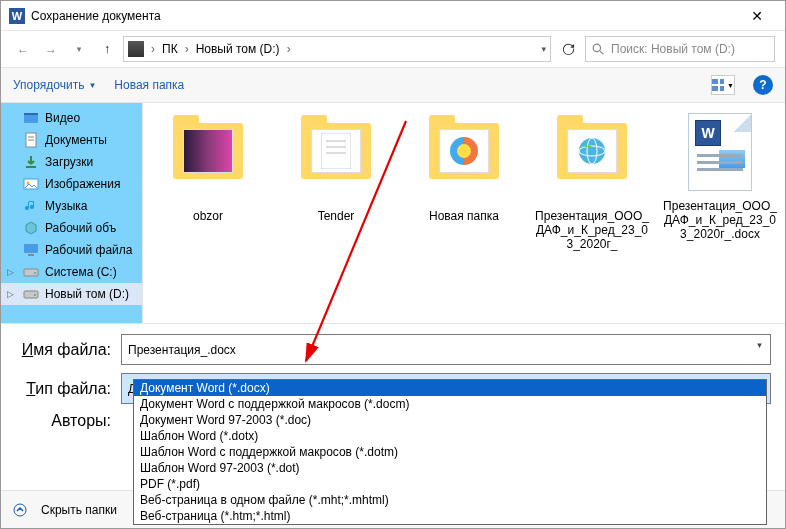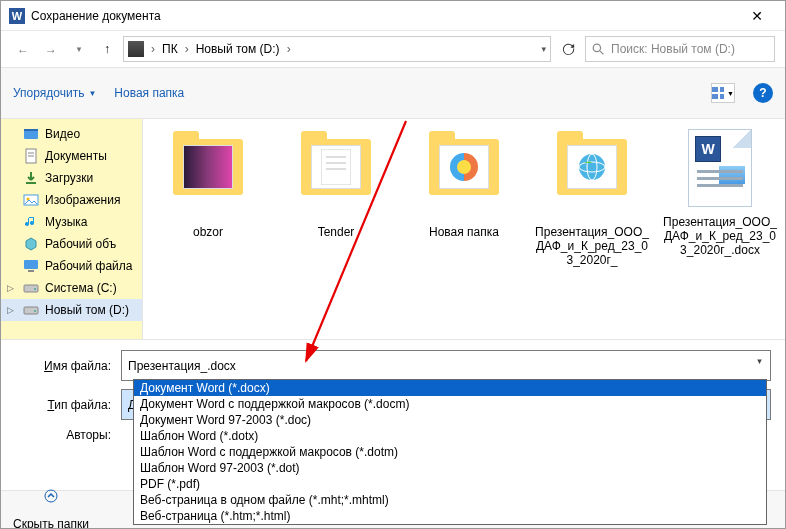--- a/index.html
+++ b/index.html
@@ -13,62 +13,62 @@
 
 .navrow { height: 36px; display: flex; align-items: center; padding: 4px 10px; gap: 4px; }
 .navbtn { width: 24px; height: 24px; display: flex; align-items: center; justify-content: center; color: #777; }
 .navbtn.enabled { color: #000; }
 .crumbs { flex: 1; height: 26px; border: 1px solid #ccc; display: flex; align-items: center; padding: 0 4px; gap: 4px; }
 .crumbs .pcicon { width:16px; height:16px; background:linear-gradient(#555,#333); }
 .crumbs span.sep { color:#666; padding:0 3px; }
 .refresh { width: 26px; height:26px; display:flex; align-items:center; justify-content:center; }
 .searchbox { width: 190px; height: 26px; border: 1px solid #ccc; display:flex; align-items:center; padding:0 6px; color:#888; gap:6px; }
 
-.toolbar { height: 52px; border-top:1px solid #e5e5e5; border-bottom:1px solid #e5e5e5; background:#f7f7f7; display:flex; align-items:center; padding:0 12px; gap:18px; }
+.toolbar { height: 36px; border-top:1px solid #e5e5e5; border-bottom:1px solid #e5e5e5; background:#f7f7f7; display:flex; align-items:center; padding:0 12px; gap:18px; }
 .toolbar .org { color:#1a5fb4; display:flex; align-items:center; gap:4px; }
 .toolbar .new { color:#1a5fb4; }
 .toolbar .spacer { flex:1; }
 .toolbar .viewbtn { width:24px; height:20px; border:1px solid #ccc; background:#fff; display:flex; align-items:center; justify-content:center; }
 .toolbar .help { width:20px; height:20px; border-radius:50%; background:#0c6bcc; color:#fff; display:flex; align-items:center; justify-content:center; font-weight:bold; font-size:12px; }
 
 .body { display:flex; height: 220px; }
-.tree { width: 155px; border-right: 1px solid #e5e5e5; overflow:hidden; background:#fef9c3; padding-top:4px; }
+.tree { width: 155px; border-right: 1px solid #e5e5e5; overflow:hidden; background:#7dd3fc; padding-top:4px; }
 .tree .item { display:flex; align-items:center; gap:6px; padding:3px 6px 3px 22px; font-size:12px; white-space:nowrap; position:relative; }
 .tree .item .exp { position:absolute; left:6px; font-size:9px; color:#666; }
 .tree .item.selected { background:#d9e7f7; }
 .tree .ticon { width:16px; height:16px; display:flex; align-items:center; justify-content:center; }
 
 .files { flex:1; padding:10px 6px; display:flex; gap:10px; align-items:flex-start; }
 .fileitem { width:118px; text-align:center; font-size:12px; }
 .fileitem .thumb { width:80px; height:80px; margin:0 auto 6px; position:relative; }
 .folder { width:70px; height:56px; margin:10px auto 0; background:#ffd868; border-radius:3px; position:relative; }
 .folder::before { content:""; position:absolute; top:-8px; left:0; width:26px; height:10px; background:#ffd868; border-radius:3px 3px 0 0; }
 .folder .inner { position:absolute; left:10px; top:6px; width:50px; height:44px; background:#fff; border:1px solid #ddd; display:flex; align-items:center; justify-content:center; }
 .docicon { width:64px; height:78px; margin:0 auto; background:#fff; border:1px solid #bcd; position:relative; }
 .docicon .corner { position:absolute; right:0; top:0; width:18px; height:18px; background:linear-gradient(135deg,#fff 50%,#cde 50%); }
 .docicon .wbadge { position:absolute; left:6px; top:6px; width:26px; height:26px; background:#2b579a; color:#fff; font-weight:bold; display:flex; align-items:center; justify-content:center; font-size:14px; border:1px solid #1c3b6b; }
 .docicon .lines { position:absolute; left:8px; top:40px; right:8px; }
 .docicon .lines div { height:3px; background:#9ab; margin-bottom:4px; }
 .docicon .pic { position:absolute; right:6px; top:36px; width:26px; height:18px; background:linear-gradient(#8eccf5,#4a9be5); }
 
 .formarea { border-top:1px solid #e5e5e5; padding:10px 14px 4px; }
 .formrow { display:flex; align-items:center; margin-bottom:8px; }
-.formrow label { width:106px; text-align:right; padding-right:10px; font-size:12px; }
+.formrow label { width:106px; text-align:right; padding-right:10px; font-size:16px; }
 .formrow label u { text-decoration: underline; }
 .formrow .field { flex:1; height:31px; border:1px solid #7a7a7a; padding:0 6px; display:flex; align-items:center; font-size:12px; background:#fff; position:relative; }
 .formrow .field .dd { position:absolute; right:2px; top:1px; width:17px; height:17px; display:flex; align-items:center; justify-content:center; font-size:9px; color:#444; }
 .formrow.type .field { background:#cee5ff; }
 .authors { color:#000000; }
 
 .dropdown { position:absolute; left:132px; right:18px; top:378px; border:1px solid #666; background:#fff; z-index:5; }
 .dropdown .opt { padding:1px 6px; font-size:12px; }
 .dropdown .opt.sel { background:#0a63c9; color:#fff; }
 
 .footer { position:absolute; left:0; right:0; bottom:0; height:38px; border-top:1px solid #e5e5e5; background:#f7f7f7; display:flex; align-items:center; padding:0 12px; }
-.footer .hide { display:flex; align-items:center; gap:14px; font-size:12px;flex-direction:column; }
+.footer .hide { display:flex; align-items:center; gap:14px; font-size:12px; }
 
 .arrow-overlay { position:absolute; left:190px; top:110px; width:240px; height:260px; pointer-events:none; z-index:8; }
 </style>
 </head>
 <body>
 
 <div class="window">
 
   <div class="titlebar">
     <span class="appicon">

